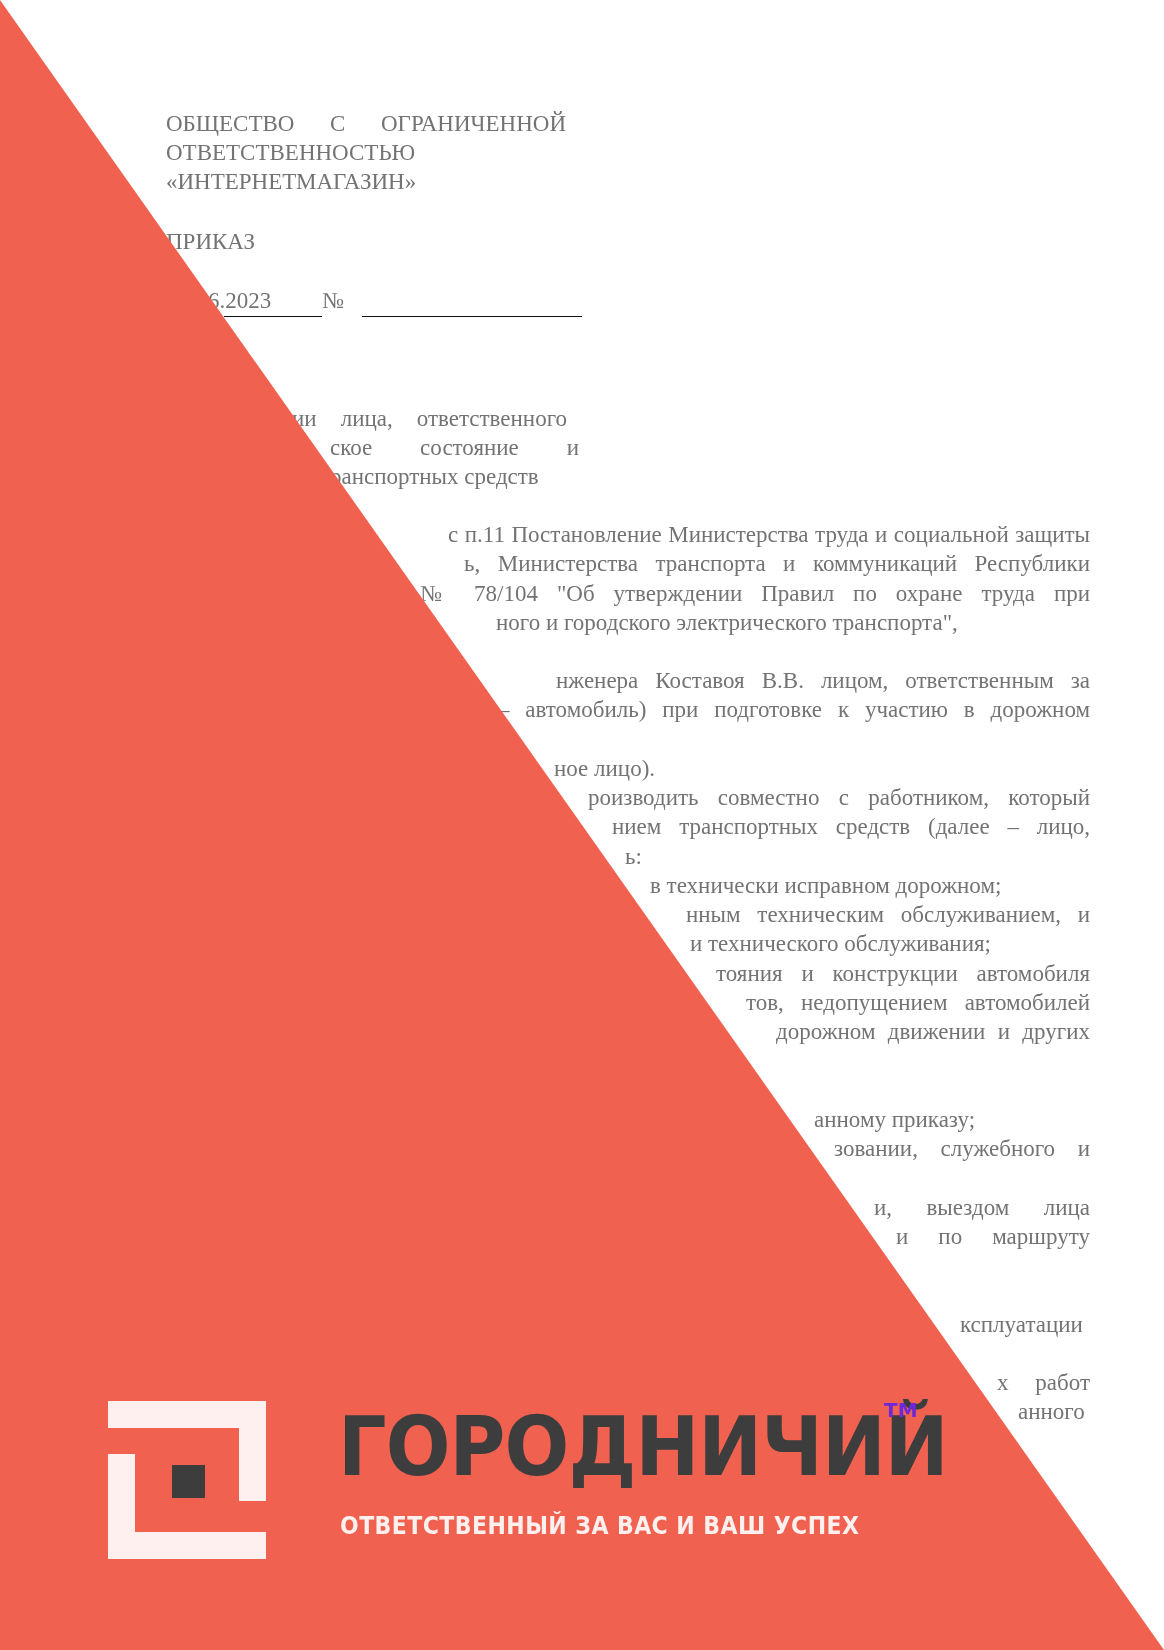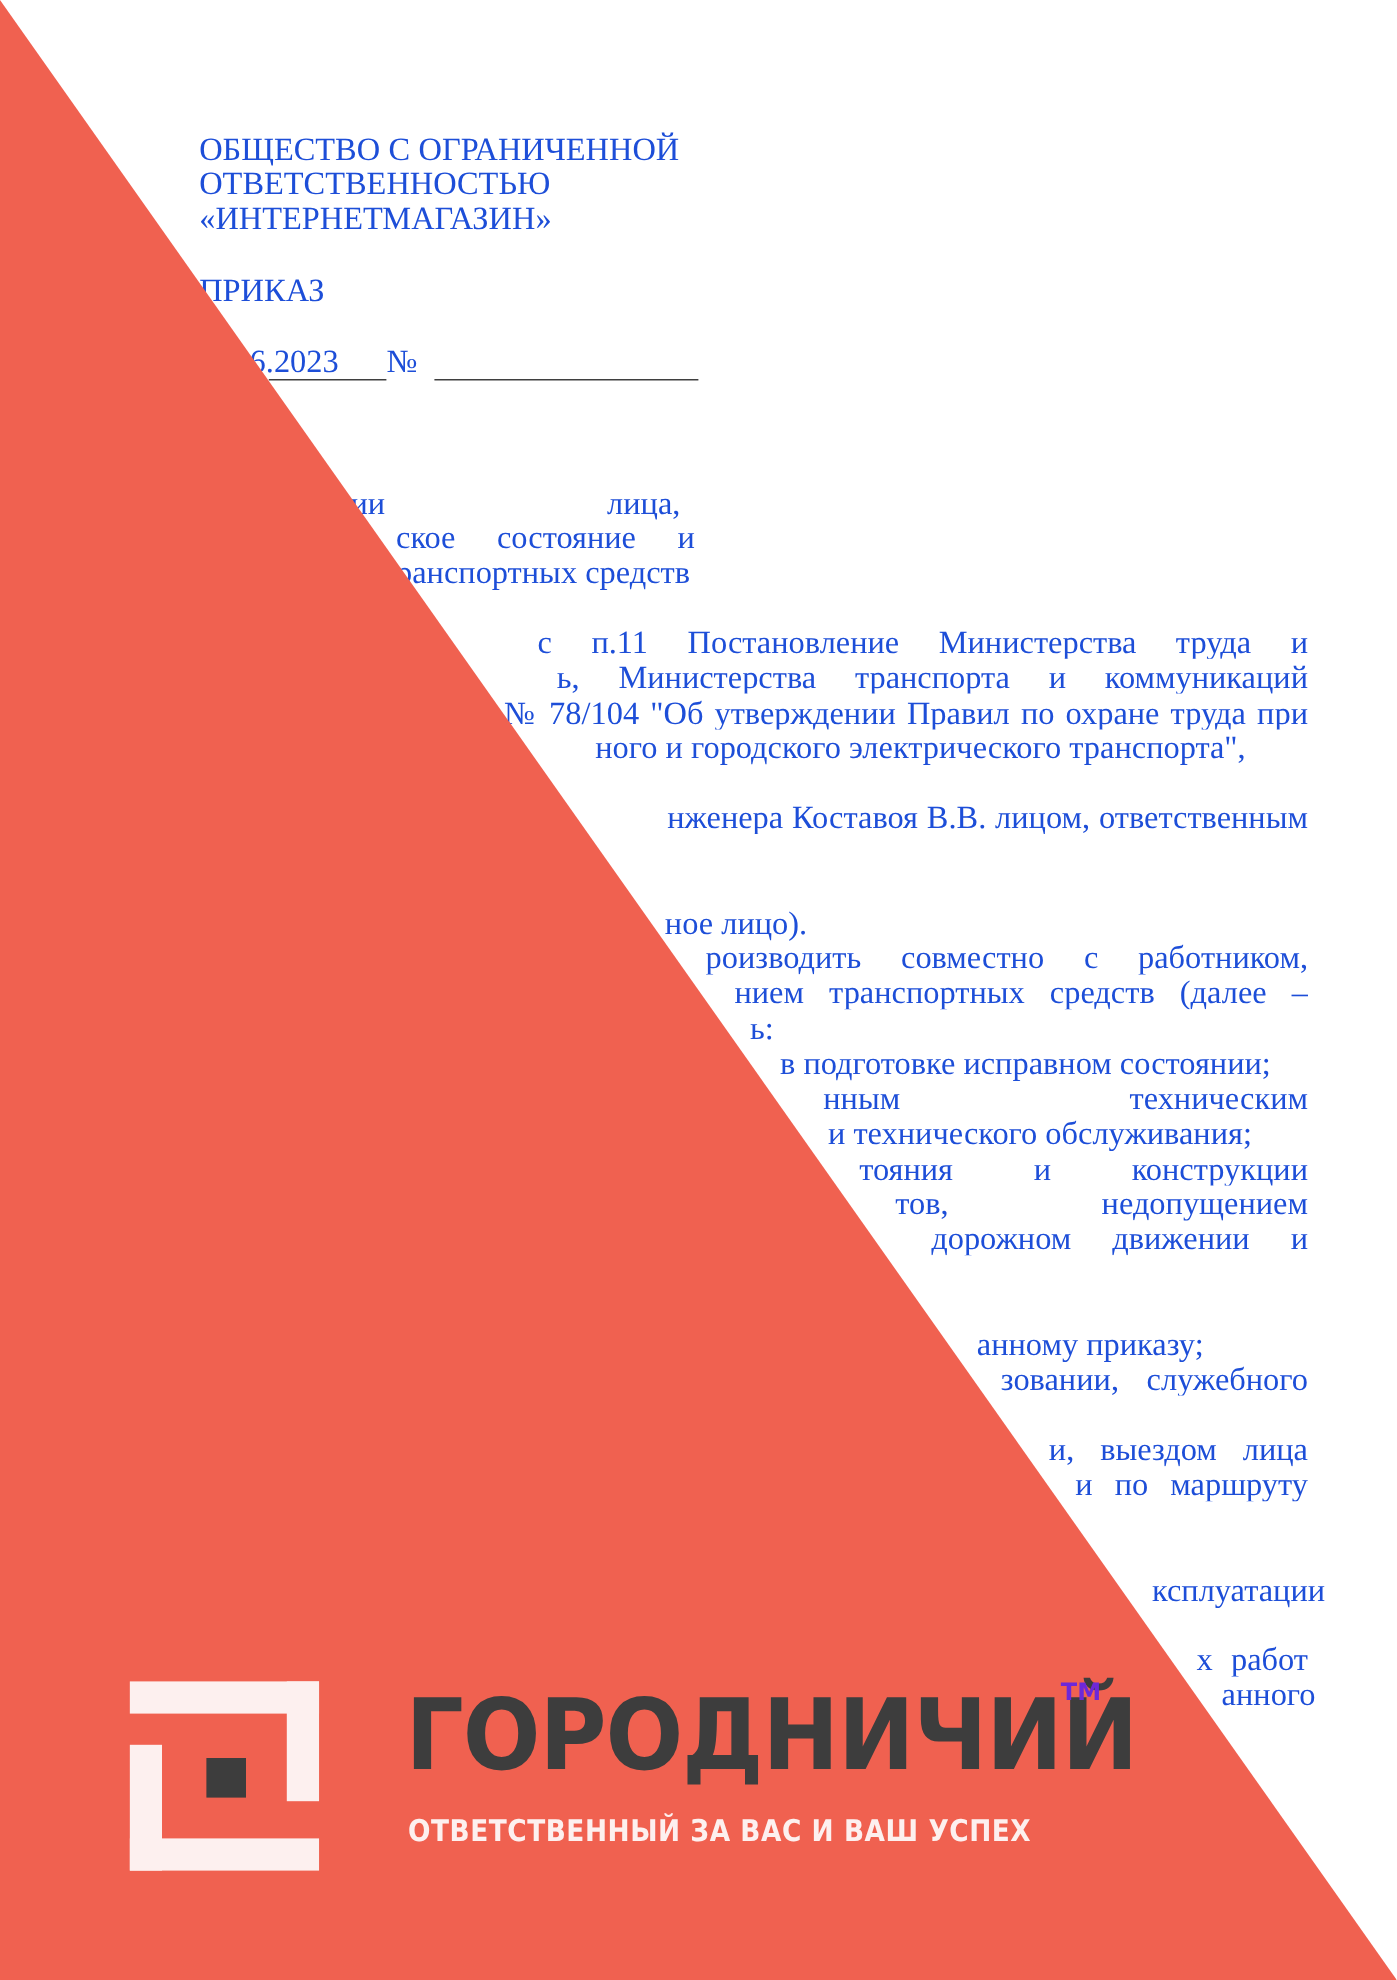--- a/index.html
+++ b/index.html
@@ -4,23 +4,23 @@
 <style>
   html, body { margin: 0; padding: 0; }
   body {
     width: 1164px; height: 1650px; position: relative; overflow: hidden;
     background: #ffffff;
   }
   .page { position: absolute; left: 0; top: 0; width: 1164px; height: 1650px; }
   .line {
     position: absolute;
     font-family: "Liberation Serif", "DejaVu Serif", serif;
-    font-size: 27px;
+    font-size: 23px;
     line-height: 28px;
-    color: #1d4ed8;
+    color: #737373;
     white-space: nowrap;
   }
   .just {
     text-align: justify;
     text-align-last: justify;
     white-space: normal;
     overflow: hidden;
     height: 28px;
   }
   .underline-field {
@@ -73,25 +73,26 @@
   <div class="line just" style="left:292px; top:405px; width:275px;">ии  лица,  ответственного</div>
   <div class="line just" style="left:318px; top:434px; width:249px;margin-left:12px;">ское     состояние     и</div>
   <div class="line" style="left:330px; top:463px;">ранспортных средств</div>
 
   <div class="line just" style="left:448px; top:521px; width:642px;">с п.11 Постановление Министерства труда и социальной защиты</div>
   <div class="line just" style="left:464px; top:550px; width:626px;">ь,  Министерства  транспорта  и  коммуникаций  Республики</div>
   <div class="line just" style="left:420px; top:580px; width:670px;">№  78/104  "Об  утверждении  Правил  по  охране  труда  при</div>
   <div class="line" style="left:496px; top:609px;">ного и городского электрического транспорта",</div>
 
   <div class="line just" style="left:556px; top:667px; width:534px;">нженера Коставоя В.В. лицом, ответственным за осмотр</div>
+  <div class="line just" style="left:498px; top:696px; width:592px;">– автомобиль) при подготовке к участию в дорожном</div>
   <div class="line" style="left:554px; top:755px;">ное лицо).</div>
   <div class="line just" style="left:612px; top:813px; width:478px;">нием  транспортных  средств  (далее  –  лицо,</div>
   <div class="line just" style="left:588px; top:784px; width:502px;">роизводить  совместно  с  работником,  который</div>
   <div class="line" style="left:625px; top:843px;">ь:</div>
-  <div class="line" style="left:650px; top:872px;">в подготовке исправном состоянии;</div>
+  <div class="line" style="left:650px; top:872px;">в технически исправном дорожном;</div>
   <div class="line just" style="left:686px; top:901px; width:404px;">нным  техническим  обслуживанием,  и</div>
   <div class="line" style="left:690px; top:930px;">и технического обслуживания;</div>
   <div class="line just" style="left:716px; top:960px; width:374px;">тояния и конструкции автомобиля</div>
   <div class="line just" style="left:746px; top:989px; width:344px;">тов, недопущением автомобилей</div>
   <div class="line just" style="left:776px; top:1018px; width:314px;">дорожном движении и других</div>
   <div class="line" style="left:814px; top:1106px;">анному приказу;</div>
   <div class="line just" style="left:834px; top:1135px; width:256px;">зовании,  служебного  и</div>
   <div class="line just" style="left:874px; top:1194px; width:216px;">и,    выездом    лица</div>
   <div class="line just" style="left:896px; top:1223px; width:194px;">и    по    маршруту</div>
   <div class="line" style="left:960px; top:1311px;">ксплуатации</div>

